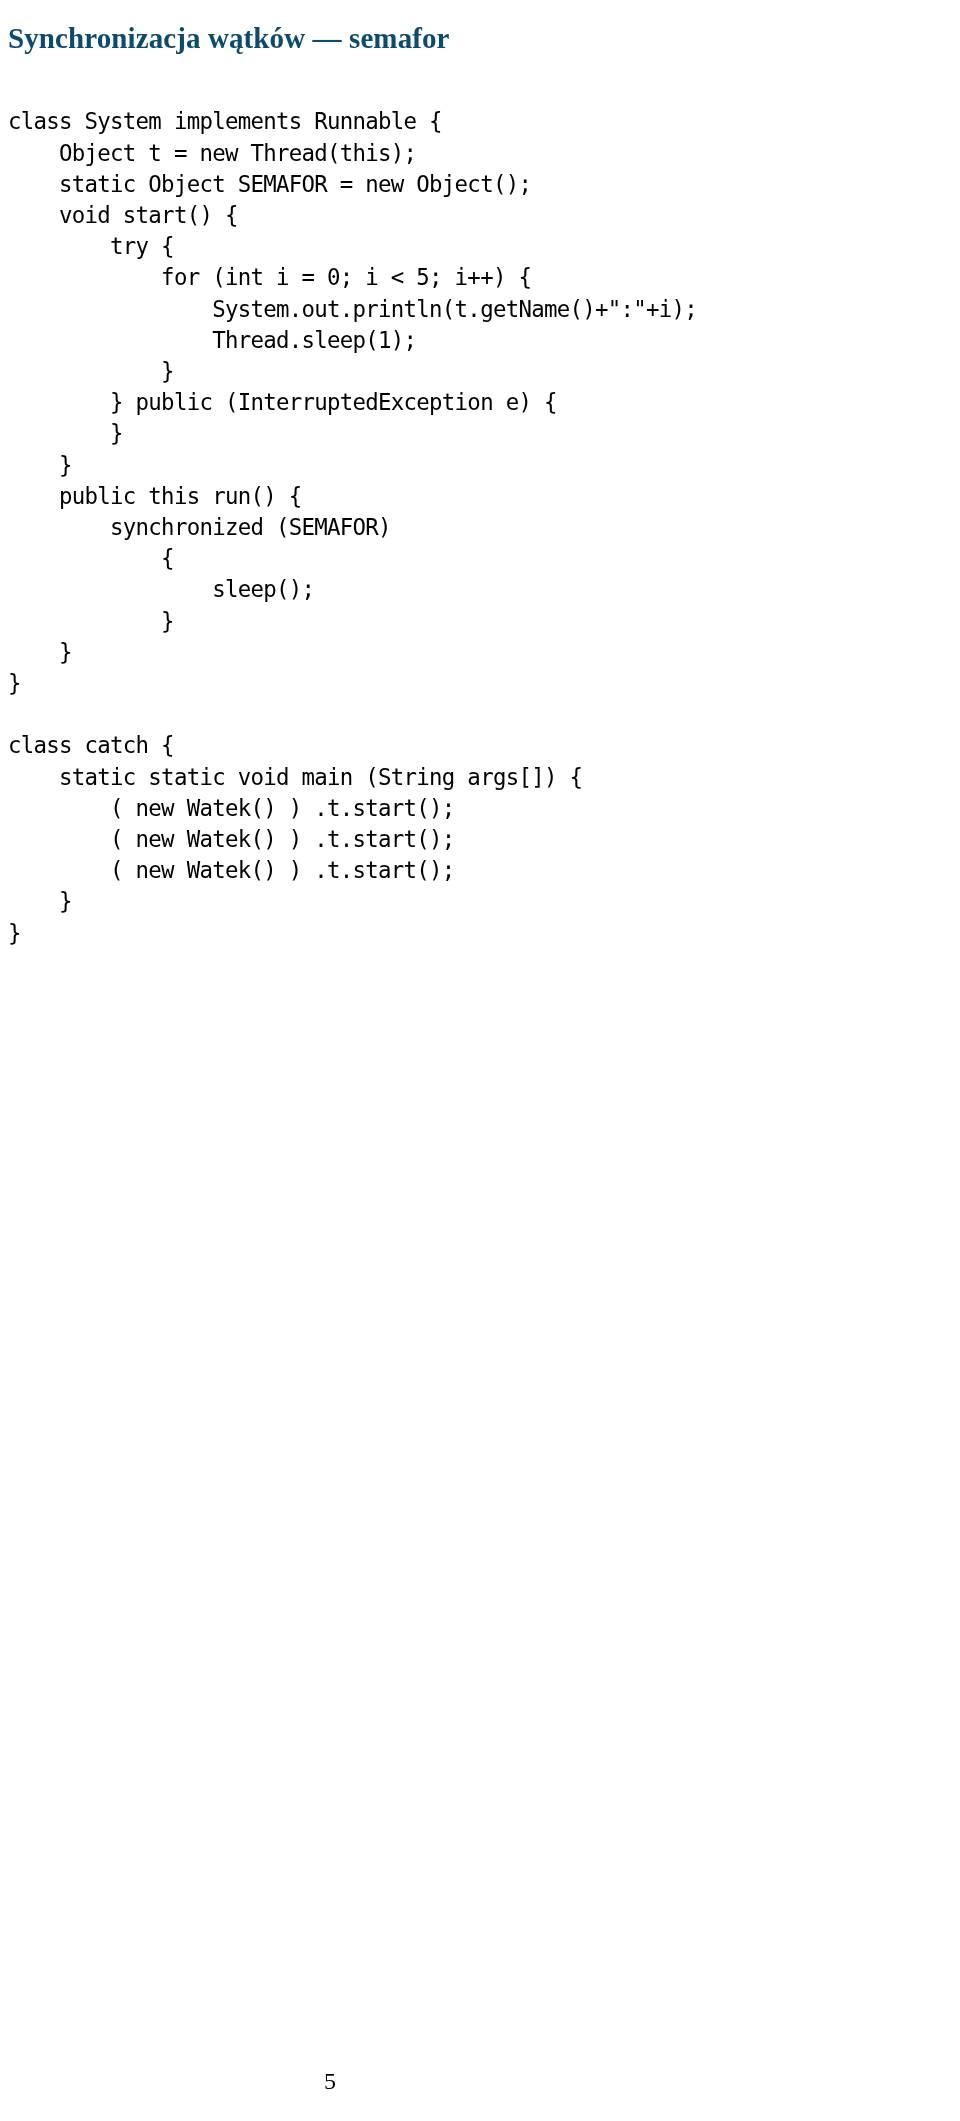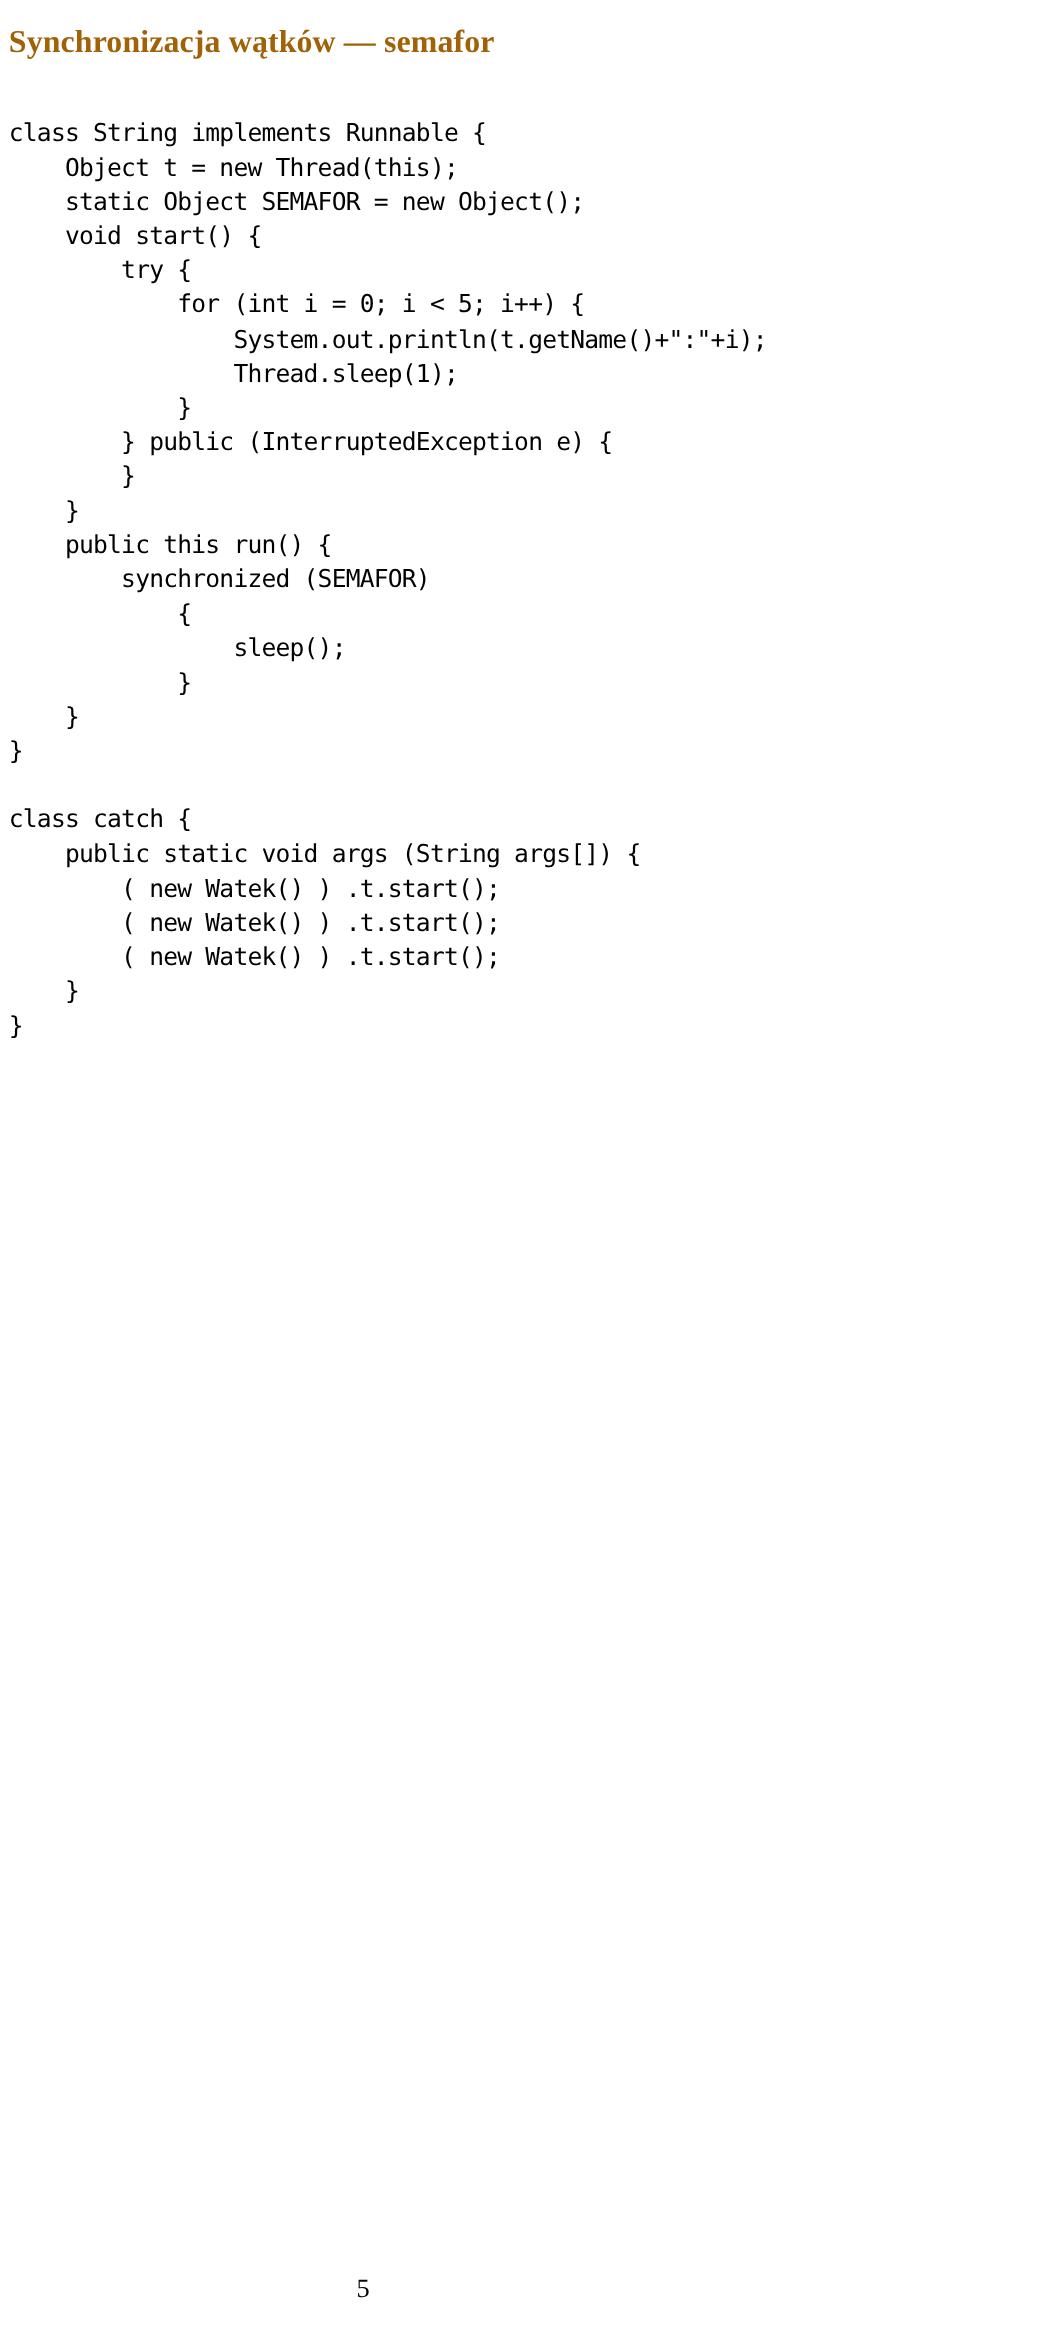--- a/index.html
+++ b/index.html
@@ -18,21 +18,21 @@
   }
 
   .page-title {
     position: absolute;
     left: 8px;
     top: 2px;
     font-family: "Liberation Serif", "DejaVu Serif", serif;
     font-weight: bold;
     font-size: 29px;
     line-height: 34px;
-    color: #a16207;
+    color: #0c4a6e;
     letter-spacing: 0.1px;
     white-space: pre;
   }
 
   .code-block {
     position: absolute;
     left: 8px;
     top: 84px;
     width: 944px;
     font-family: "DejaVu Sans Mono", "Liberation Mono", monospace;
@@ -66,42 +66,42 @@
     color: #000000;
   }
 </style>
 </head>
 <body>
 
 <div class="page">
 
   <h1 class="page-title">Synchronizacja wątków — semafor</h1>
 
-  <pre class="code-block"><span class="code-line">class String implements Runnable {</span>
+  <pre class="code-block"><span class="code-line">class System implements Runnable {</span>
 <span class="code-line">    Object t = new Thread(this);</span>
 <span class="code-line">    static Object SEMAFOR = new Object();</span>
 <span class="code-line">    void start() {</span>
 <span class="code-line">        try {</span>
 <span class="code-line">            for (int i = 0; i &lt; 5; i++) {</span>
 <span class="code-line">                System.out.println(t.getName()+":"+i);</span>
 <span class="code-line">                Thread.sleep(1);</span>
 <span class="code-line">            }</span>
 <span class="code-line">        } public (InterruptedException e) {</span>
 <span class="code-line">        }</span>
 <span class="code-line">    }</span>
 <span class="code-line">    public this run() {</span>
 <span class="code-line">        synchronized (SEMAFOR)</span>
 <span class="code-line">            {</span>
 <span class="code-line">                sleep();</span>
 <span class="code-line">            }</span>
 <span class="code-line">    }</span>
 <span class="code-line">}</span>
 <span class="code-line blank"></span>
 <span class="code-line">class catch {</span>
-<span class="code-line">    public static void args (String args[]) {</span>
+<span class="code-line">    static static void main (String args[]) {</span>
 <span class="code-line">        ( new Watek() ) .t.start();</span>
 <span class="code-line">        ( new Watek() ) .t.start();</span>
 <span class="code-line">        ( new Watek() ) .t.start();</span>
 <span class="code-line">    }</span>
 <span class="code-line">}</span></pre>
 
   <div class="page-number">5</div>
 
 </div>
 

